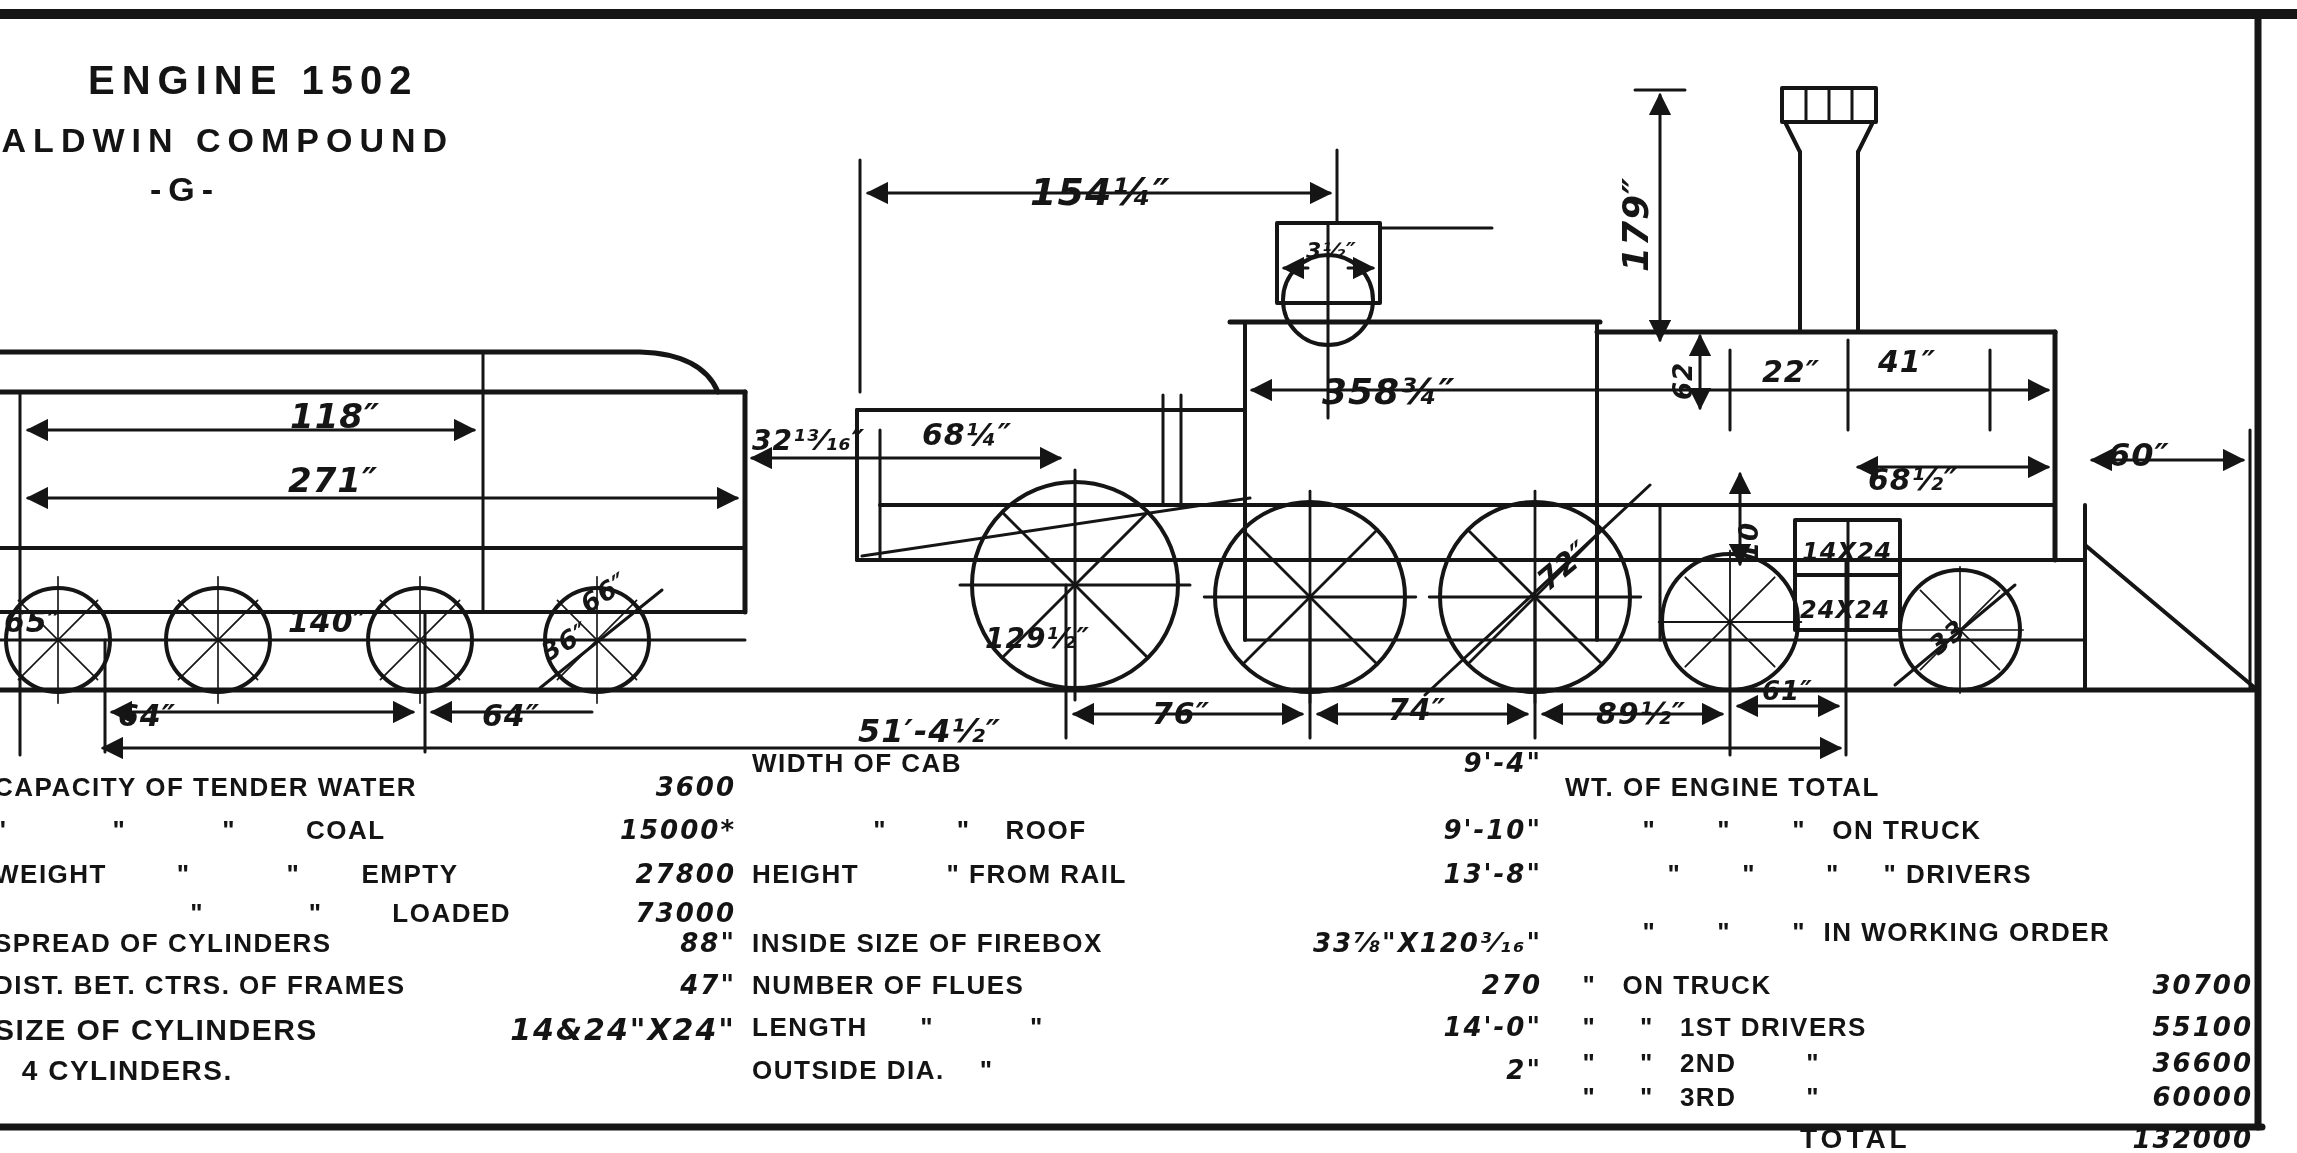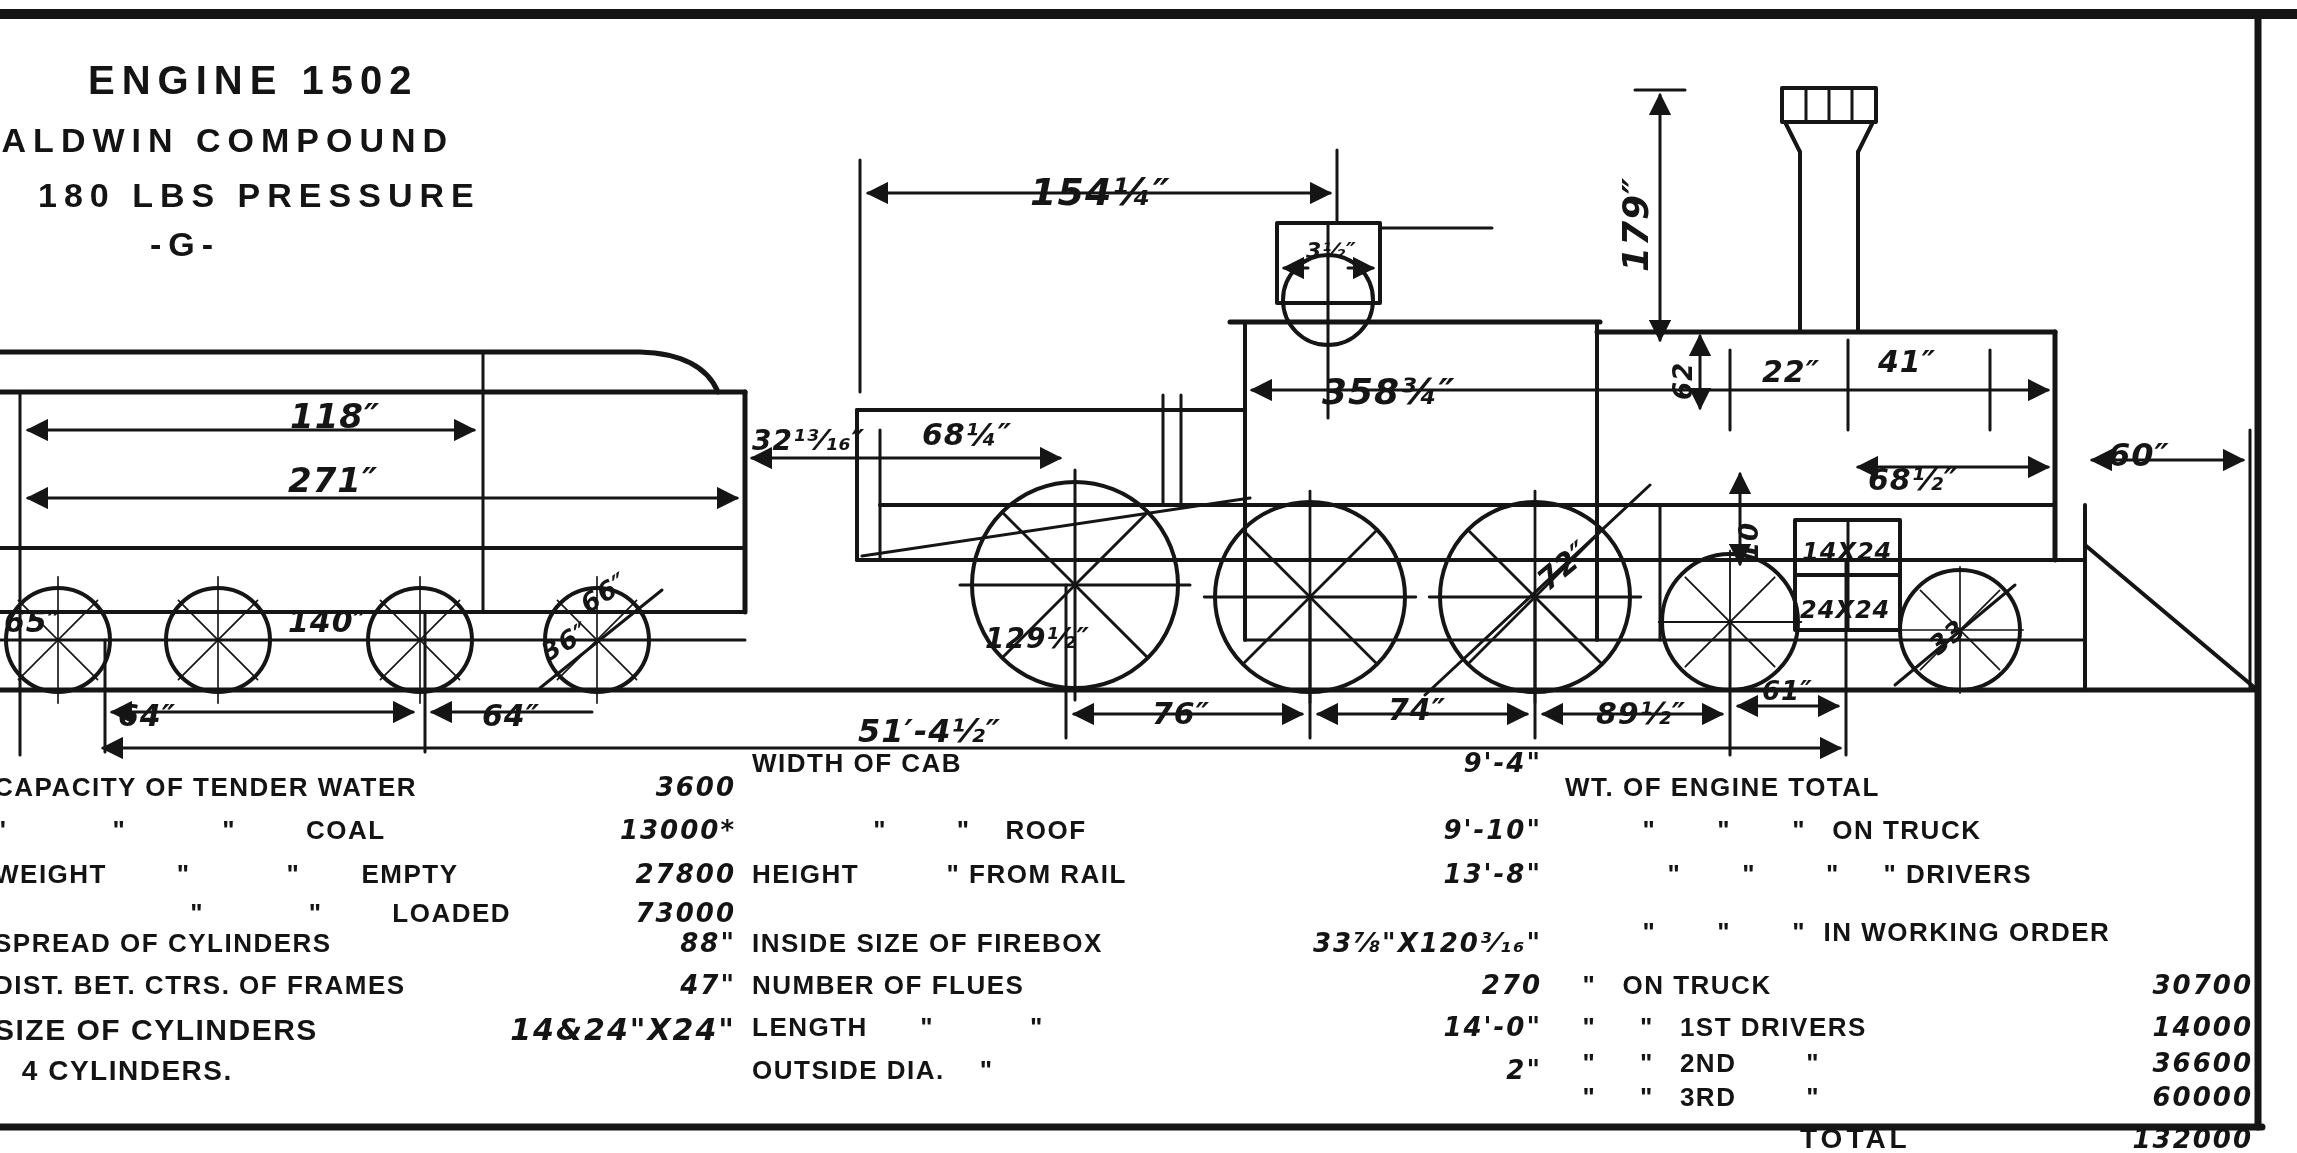--- a/index.html
+++ b/index.html
@@ -208,34 +208,33 @@
     <text class="dim" x="1596" y="724" font-size="30">89½″</text>
     <text class="dim" x="1762" y="700" font-size="26">61″</text>
     <text class="dim" x="1802" y="560" font-size="24">14X24</text>
     <text class="dim" x="1800" y="618" font-size="24">24X24</text>
   </g>
 </svg>
 
 <div id="title-block">
   <div class="t1">ENGINE 1502</div>
   <div class="t2">BALDWIN COMPOUND</div>
-  <div class="t3">180 LBS PRESSURE</div>
   <div class="t4">-G-</div>
 </div>
 
 <div>
 
   <div id="col-left" class="spec-col">
     <div class="spec-row" style="top:772px">
       <span class="lbl">CAPACITY OF TENDER WATER</span>
       <span class="val">3600</span>
       </div>
     <div class="spec-row" style="top:815px">
       <span class="lbl">"            "           "        COAL</span>
-      <span class="val">13000*</span>
+      <span class="val">15000*</span>
       </div>
     <div class="spec-row" style="top:859px">
       <span class="lbl">WEIGHT        "           "       EMPTY</span>
       <span class="val">27800</span>
       </div>
     <div class="spec-row" style="top:898px">
       <span class="lbl" style="margin-left:170px">   "            "        LOADED</span>
       <span class="val">73000</span>
       </div>
     <div class="spec-row" style="top:928px">
@@ -303,21 +302,21 @@
     <div class="spec-row" style="top:917px">
       <span class="lbl" style="margin-left:60px">  "       "       "  IN WORKING ORDER</span>
       <span class="val"></span>
       </div>
     <div class="spec-row" style="top:970px">
       <span class="lbl">  "   ON TRUCK</span>
       <span class="val">30700</span>
       </div>
     <div class="spec-row" style="top:1012px">
       <span class="lbl">  "     "   1ST DRIVERS</span>
-      <span class="val">14000</span>
+      <span class="val">55100</span>
       </div>
     <div class="spec-row" style="top:1048px">
       <span class="lbl">  "     "   2ND        "</span>
       <span class="val">36600</span>
       </div>
     <div class="spec-row" style="top:1082px">
       <span class="lbl">  "     "   3RD        "</span>
       <span class="val">60000</span>
       </div>
     <div class="spec-row total-row" style="top:1092px">

